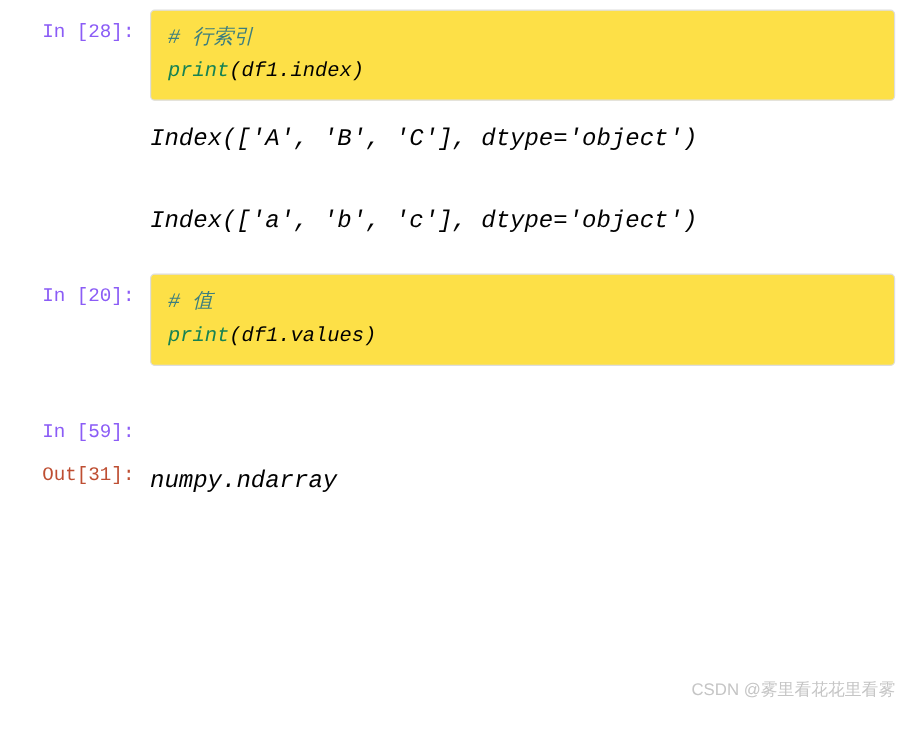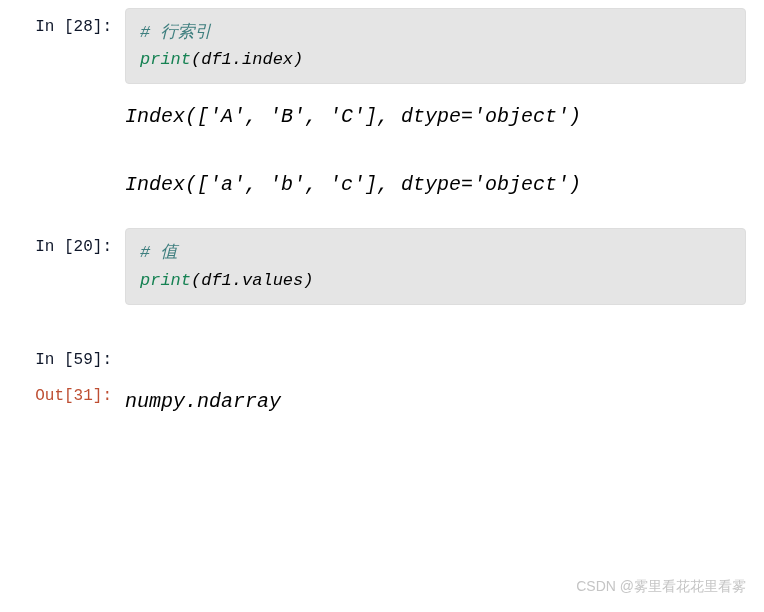--- a/index.html
+++ b/index.html
@@ -22,32 +22,32 @@
     .prompt-area {
       width: 125px;
       flex-shrink: 0;
       text-align: right;
       padding-right: 13px;
       padding-top: 10px;
       font-size: 16px;
       font-family: "Courier New", monospace;
     }
     .prompt-in {
-      color: #0f172a;
+      color: #8b5cf6;
     }
     .prompt-out {
       color: #be4e32;
       padding-left: 24px;
     }
     .content-area {
       flex: 1;
       padding-right: 18px;
     }
     .code-block {
-      background: #e5e5e5;
+      background: #fde047;
       border: 1px solid #ddd;
       border-radius: 4px;
       padding: 10px 14px;
       font-size: 17px;
       font-style: italic;
       line-height: 1.6;
       font-family: "Courier New", monospace;
       white-space: pre;
     }
     .output-text {
@@ -59,21 +59,21 @@
       white-space: pre;
       color: #000;
     }
     .comment { color: #3d7e7e; }
     .builtin { color: #168253; }
     .paren { color: #000; }
     .ident { color: #000; }
     .watermark {
       position: absolute;
       right: 18px;
-      bottom: 16px;
+      bottom: 28px;
       font-size: 14px;
       color: #c5c5c5;
       font-family: Arial, sans-serif;
       font-style: normal;
     }
     .cell-group {
       margin-bottom: 18px;
     }
   </style>
 </head>

